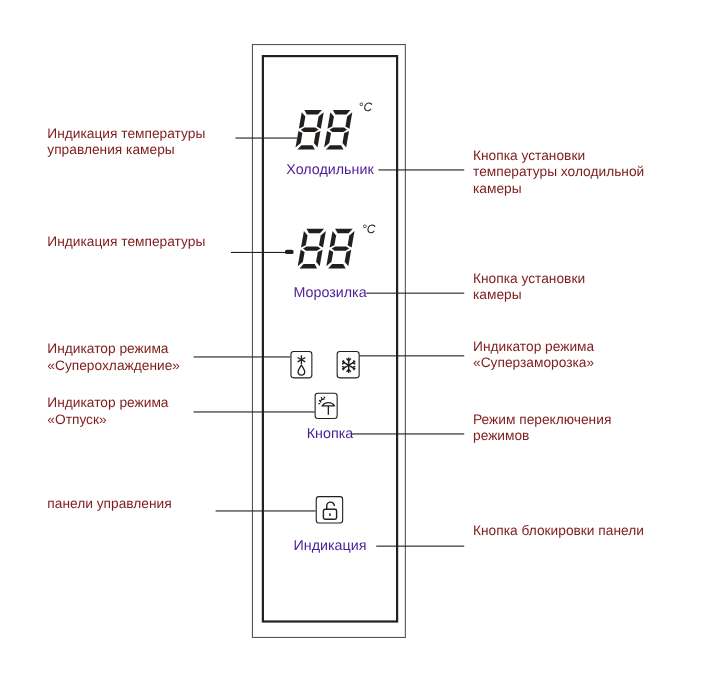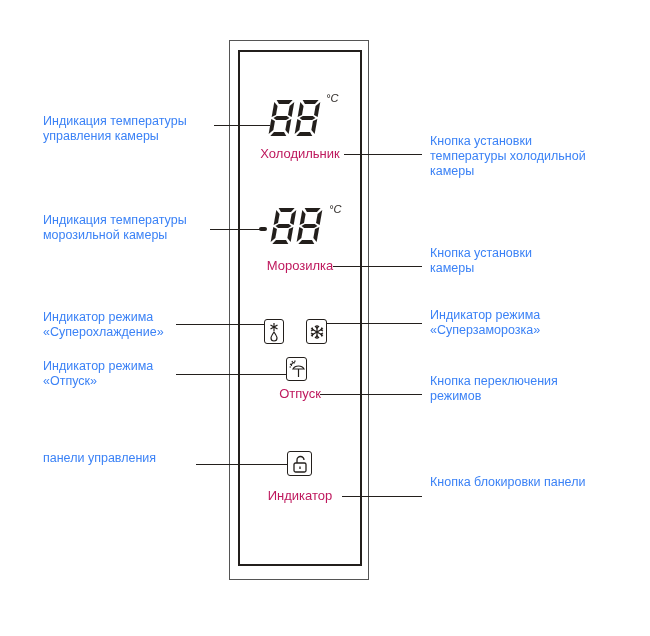--- a/index.html
+++ b/index.html
@@ -3,22 +3,22 @@
 <meta charset="utf-8">
 <style>
   html, body { margin: 0; padding: 0; background: #ffffff; }
   body { width: 650px; height: 636px; position: relative; overflow: hidden;
          font-family: "Liberation Sans", sans-serif; color: #1a1a1a; }
   .abs { position: absolute; }
   .outer-frame { left: 229px; top: 40px; width: 140px; height: 540px;
                  border: 1px solid #555; box-sizing: border-box; }
   .inner-frame { left: 238px; top: 50px; width: 124px; height: 516px;
                  border: 2px solid #231f1c; box-sizing: border-box; }
-  .callout { font-size: 12.5px; line-height: 15px; color: #3b82f6; }
-  .panel-label { font-size: 13px; color: #be185d; text-align: center; white-space: nowrap; }
+  .callout { font-size: 12.5px; line-height: 15px; color: #7f1d1d; }
+  .panel-label { font-size: 13px; color: #4c1d95; text-align: center; white-space: nowrap; }
   .hline { height: 1px; background: #231f1c; }
   .iconbox { border: 1.6px solid #231f1c; border-radius: 3px; box-sizing: border-box;
              display: flex; align-items: center; justify-content: center; background: #fff; }
   .deg { font-size: 11px; font-style: italic; color: #231f1c; }
 </style>
 </head>
 <body>
 
 <div class="abs outer-frame"></div>
 <div class="abs inner-frame"></div>
@@ -105,52 +105,51 @@
       <path d="M4,9 A6,5 0 0 1 15,9 Z"></path>
       <line x1="9.5" y1="9" x2="9.5" y2="17"></line>
       <path d="M2.5,6 A2.5,2.5 0 0 1 6,3"></path>
       <line x1="1" y1="4" x2="2.2" y2="4.6"></line>
       <line x1="3" y1="1" x2="3.5" y2="2.4"></line>
       <line x1="6" y1="0.5" x2="5.8" y2="2"></line>
       <line x1="0.5" y1="7" x2="2" y2="7"></line>
     </g>
   </svg>
 </div>
-<div class="abs panel-label" style="left:248px;top:386px;width:104px;">Отпуск</div>
+<div class="abs panel-label" style="left:248px;top:386px;width:104px;">Кнопка</div>
 
 <div class="abs iconbox" style="left:287px;top:451px;width:25px;height:25px;">
   <svg width="16" height="18" viewBox="0 0 16 18">
     <g stroke="#231f1c" stroke-width="1.3" fill="none">
       <path d="M5,8 V5 A3.5,3.5 0 0 1 12,5"></path>
       <rect x="2" y="8" width="12" height="9" rx="1.5"></rect>
       <line x1="8" y1="11.5" x2="8" y2="14"></line>
     </g>
   </svg>
 </div>
-<div class="abs panel-label" style="left:248px;top:488px;width:104px;">Индикатор</div>
+<div class="abs panel-label" style="left:248px;top:488px;width:104px;">Индикация</div>
 
 <div class="abs hline" style="left:214px;top:125px;width:56px;"></div>
 <div class="abs hline" style="left:210px;top:229px;width:52px;"></div>
 <div class="abs hline" style="left:176px;top:324px;width:88px;"></div>
 <div class="abs hline" style="left:176px;top:374px;width:110px;"></div>
 <div class="abs hline" style="left:196px;top:464px;width:91px;"></div>
 
 <div class="abs hline" style="left:344px;top:154px;width:78px;"></div>
 <div class="abs hline" style="left:333px;top:266px;width:89px;"></div>
 <div class="abs hline" style="left:327px;top:323px;width:95px;"></div>
 <div class="abs hline" style="left:320px;top:394px;width:102px;"></div>
 <div class="abs hline" style="left:342px;top:496px;width:80px;"></div>
 
 <div class="abs callout" style="left:43px;top:114px;">
   <div>Индикация температуры</div>
   <div>управления камеры</div>
 </div>
 <div class="abs callout" style="left:43px;top:213px;">
   <div>Индикация температуры</div>
-  <div>морозильной камеры</div>
 </div>
 <div class="abs callout" style="left:43px;top:310px;">
   <div>Индикатор режима</div>
   <div>«Суперохлаждение»</div>
 </div>
 <div class="abs callout" style="left:43px;top:359px;">
   <div>Индикатор режима</div>
   <div>«Отпуск»</div>
 </div>
 <div class="abs callout" style="left:43px;top:451px;">
@@ -164,18 +163,18 @@
 </div>
 <div class="abs callout" style="left:430px;top:246px;">
   <div>Кнопка установки</div>
   <div>камеры</div>
 </div>
 <div class="abs callout" style="left:430px;top:308px;">
   <div>Индикатор режима</div>
   <div>«Суперзаморозка»</div>
 </div>
 <div class="abs callout" style="left:430px;top:374px;">
-  <div>Кнопка переключения</div>
+  <div>Режим переключения</div>
   <div>режимов</div>
 </div>
 <div class="abs callout" style="left:430px;top:475px;text-align:center;">
   <div>Кнопка блокировки панели</div>
 </div>
 
 </body></html>

